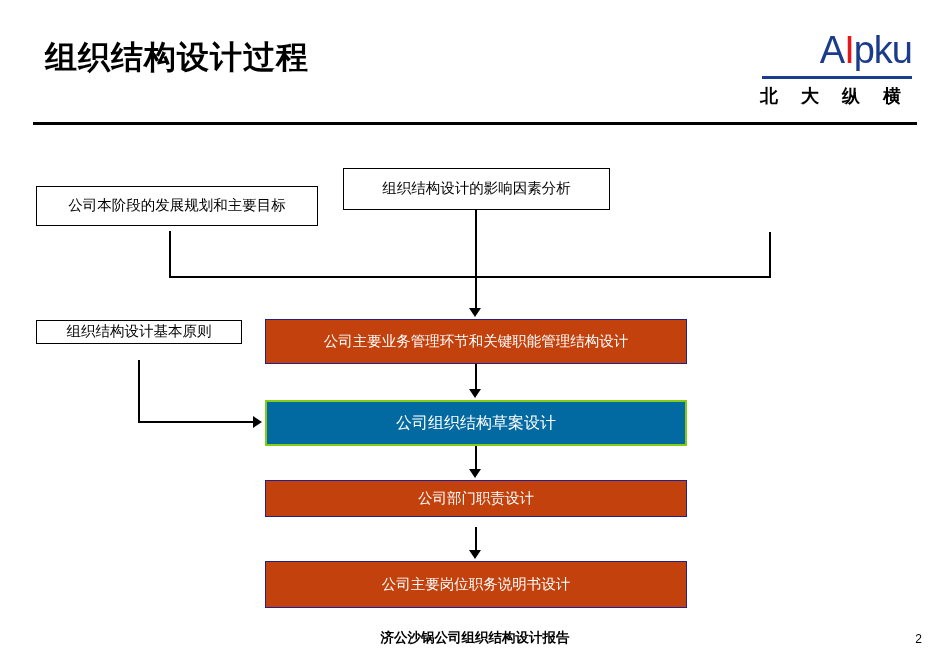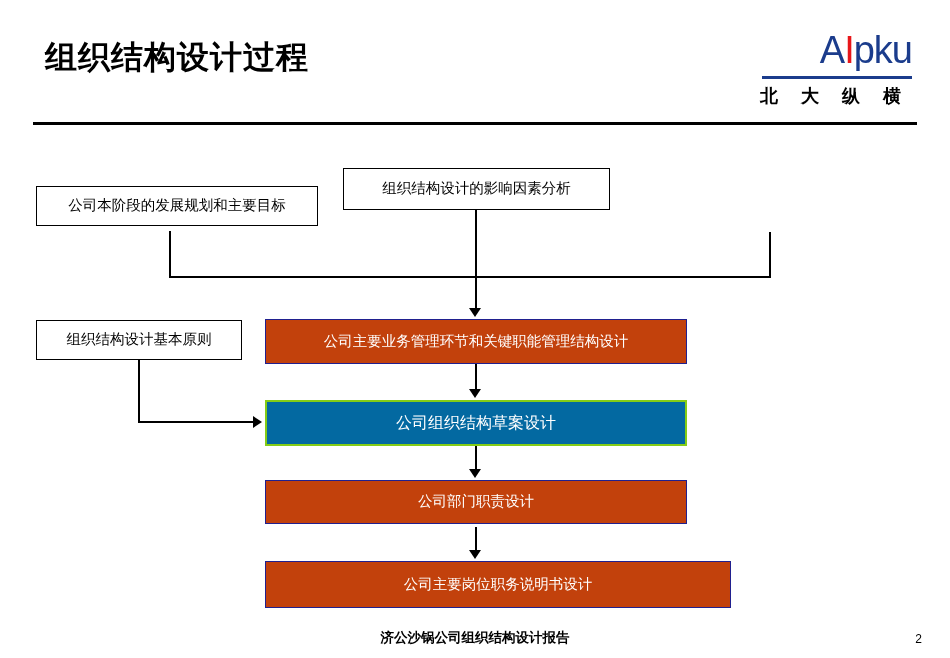--- a/index.html
+++ b/index.html
@@ -157,29 +157,29 @@
     <div class="logo-sub">北 大 纵 横</div>
   </div>
 
   <div class="header-rule"></div>
 
   <div class="box box-input" style="left:36px; top:186px; width:282px; height:40px;">公司本阶段的发展规划和主要目标</div>
 
   <div class="box box-input" style="left:343px; top:168px; width:267px; height:42px;">组织结构设计的影响因素分析</div>
 
 
-  <div class="box box-input" style="left:36px; top:320px; width:206px; height:40px;">组织结构设计基本原则</div>
+  <div class="box box-input" style="left:36px; top:320px; width:206px; height:24px;">组织结构设计基本原则</div>
 
   <div class="box box-blue" style="left:265px; top:319px; width:422px; height:45px;">公司主要业务管理环节和关键职能管理结构设计</div>
 
   <div class="box box-red" style="left:265px; top:400px; width:422px; height:46px; font-size:16px;">公司组织结构草案设计</div>
 
-  <div class="box box-blue" style="left:265px; top:480px; width:422px; height:44px;">公司部门职责设计</div>
-
-  <div class="box box-blue" style="left:265px; top:561px; width:466px; height:47px;">公司主要岗位职务说明书设计</div>
+  <div class="box box-blue" style="left:265px; top:480px; width:422px; height:37px;">公司部门职责设计</div>
+
+  <div class="box box-blue" style="left:265px; top:561px; width:422px; height:47px;">公司主要岗位职务说明书设计</div>
 
   <div class="line vline" style="left:169px; top:231px; height:46px;"></div>
   <div class="line vline" style="left:475px; top:210px; height:67px;"></div>
   <div class="line vline" style="left:769px; top:232px; height:45px;"></div>
   <div class="line hline" style="left:169px; top:276px; width:602px;"></div>
   <div class="line vline" style="left:475px; top:276px; height:33px;"></div>
   <div class="arrow-down" style="left:469px; top:308px;"></div>
 
   <div class="line vline" style="left:475px; top:364px; height:26px;"></div>
   <div class="arrow-down" style="left:469px; top:389px;"></div>

